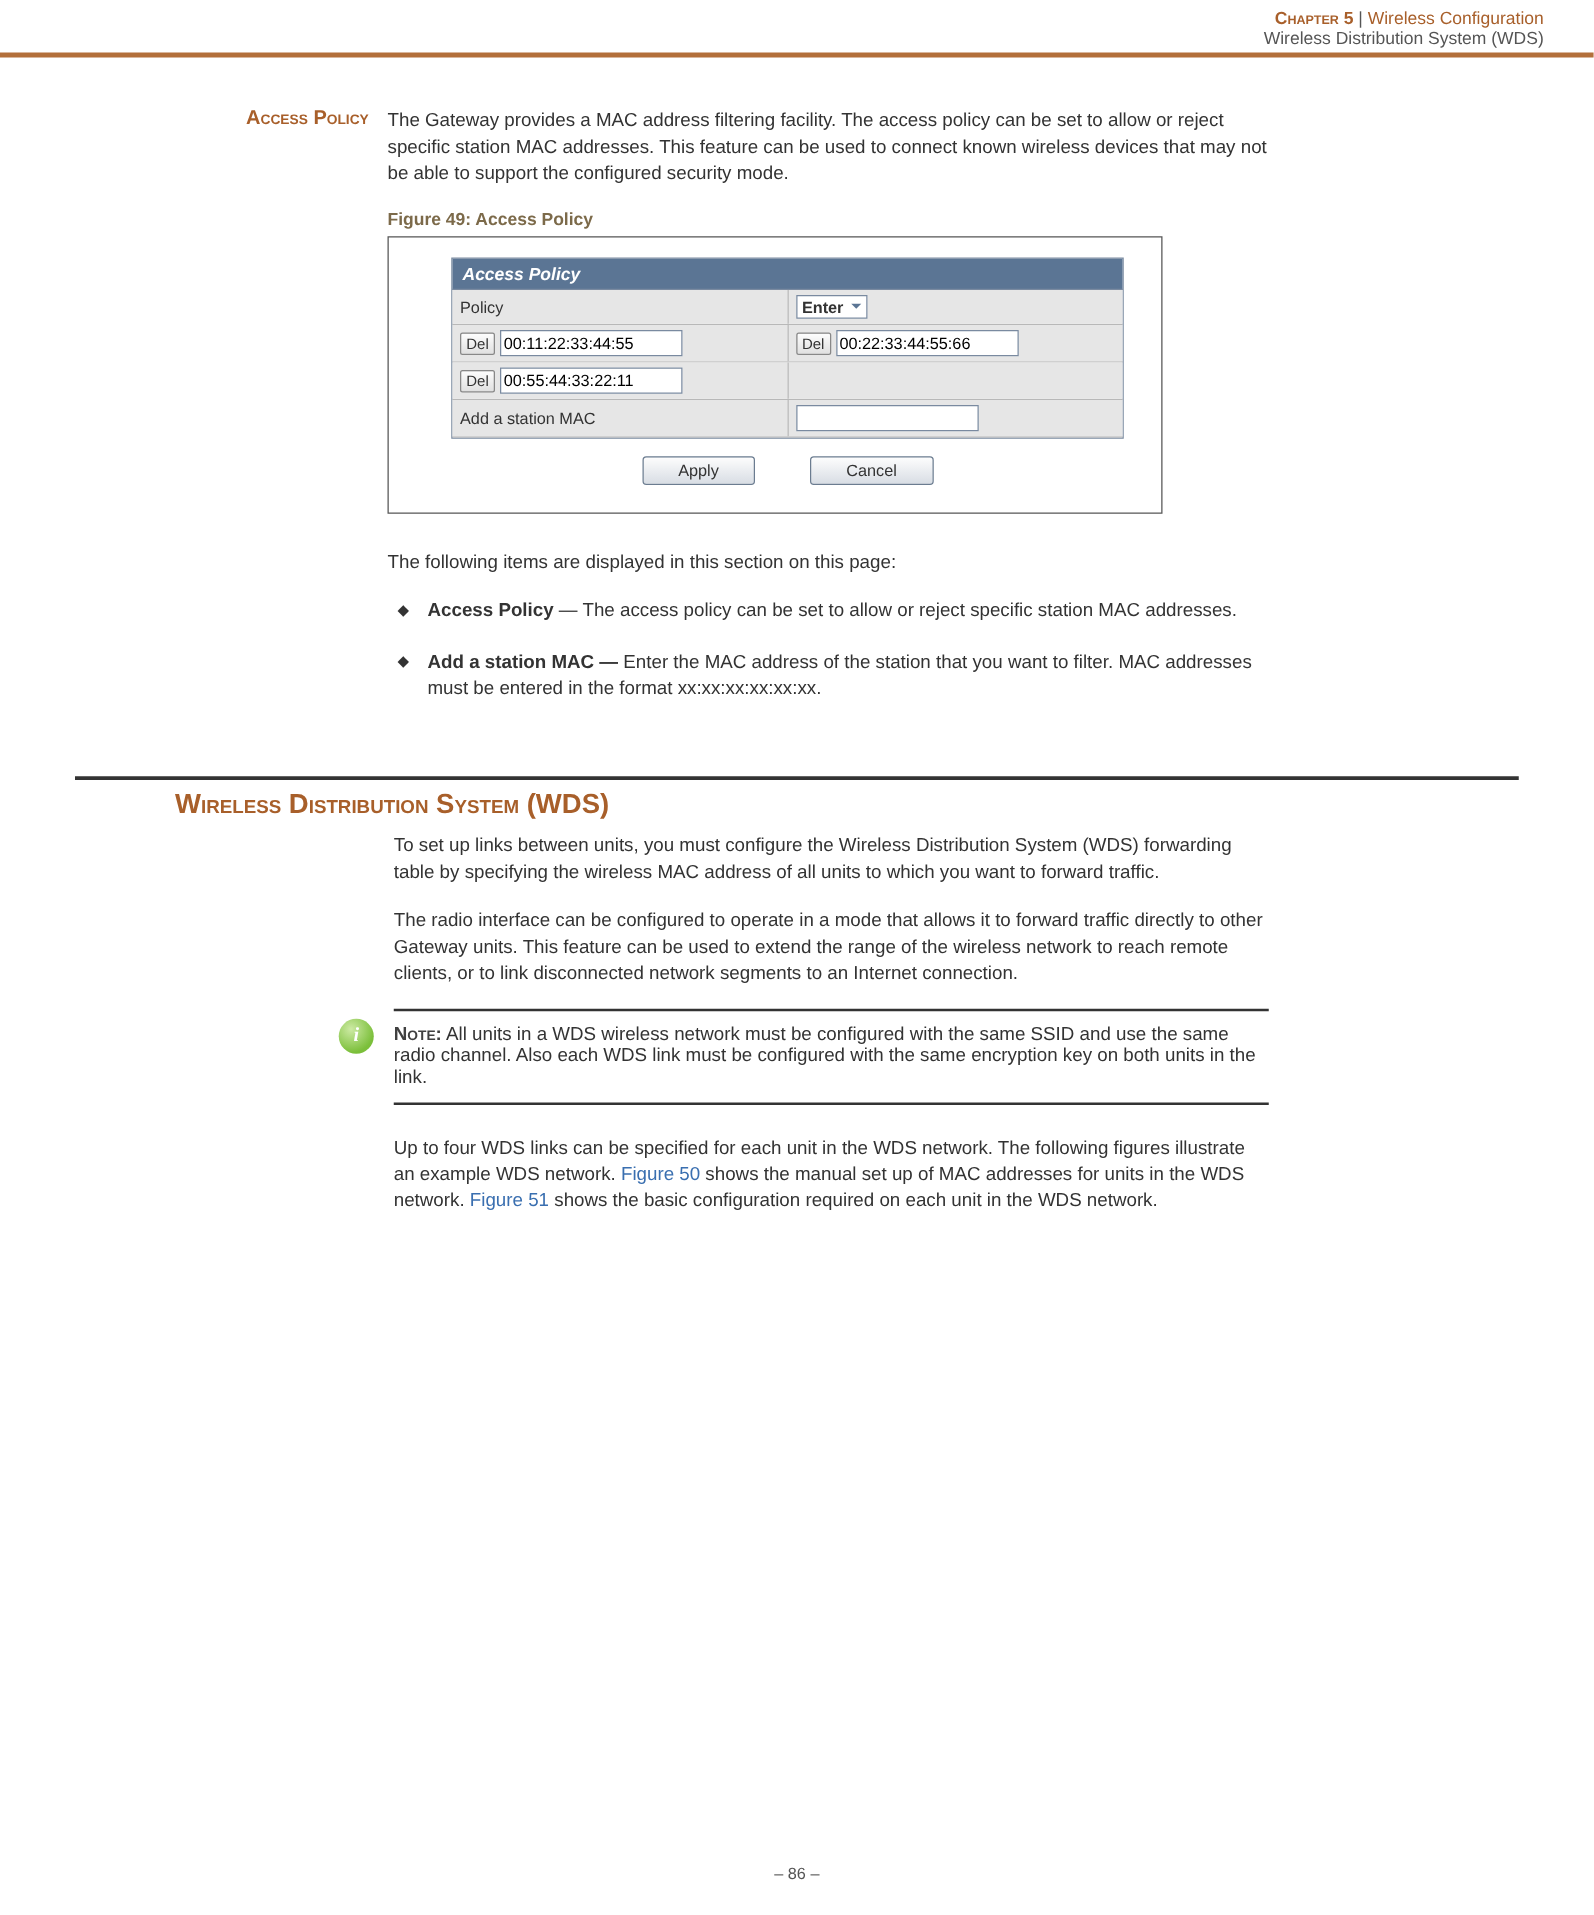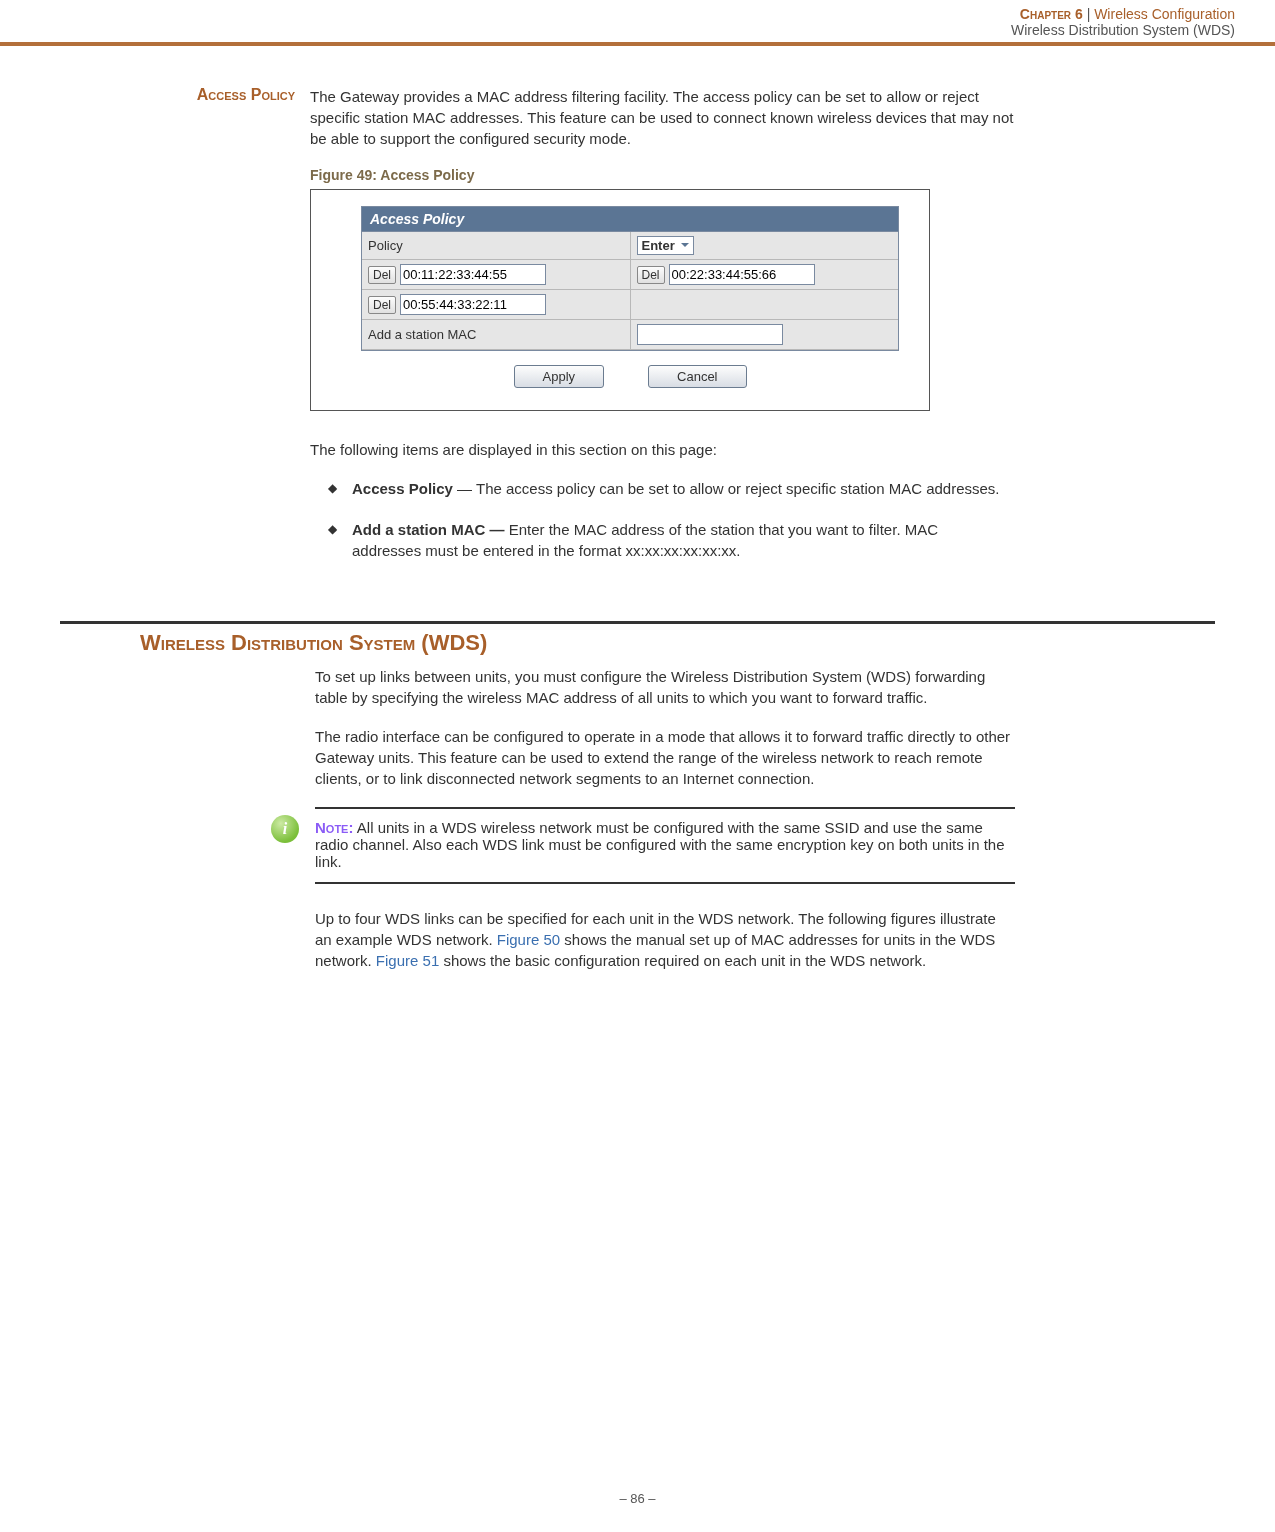--- a/index.html
+++ b/index.html
@@ -127,21 +127,21 @@
     padding:14px 0 2px 0;
   }
   .ui-btn{
     border:1px solid #6b7c90;
     background:linear-gradient(#fdfdfd,#d8dde4);
     padding:3px 28px;
     font-size:13px;
     border-radius:3px;
     cursor:pointer;
   }
-  .bullets { margin:14px; padding:0; list-style:none; }
+  .bullets { margin:4px; padding:0; list-style:none; }
   .bullets li {
     position:relative;
     padding-left: 28px;
     margin-bottom: 20px;
     line-height:1.4;
   }
   .bullets li::before{
     content:"◆";
     position:absolute;
     left:4px; top:2px;
@@ -177,40 +177,40 @@
     display:flex;
     align-items:center;
     justify-content:center;
     color:#fff;
     font-family: Georgia, serif;
     font-style: italic;
     font-weight:bold;
     font-size:16px;
   }
   .note-label {
-    color:#8b5cf6;
+    color:#404040;
     font-weight:bold;
     font-variant: small-caps;
   }
   .xref { color:#3a6fb0; cursor:pointer; }
   .footer {
     position:absolute;
     bottom:0;
     left:0; right:0;
     text-align:center;
     font-size:13px;
     color:#555;
   }
 </style>
 </head>
 <body>
 
 <div class="header-bar">
   <div>
-    <span class="chap">Chapter 6</span>
+    <span class="chap">Chapter 5</span>
     <span class="sep">|</span>
     <span class="chap-title">Wireless Configuration</span>
   </div>
   <div class="header-sub">Wireless Distribution System (WDS)</div>
 </div>
 
 <div class="page">
 
   <div class="row">
     <div class="sidecol">Access Policy</div>

